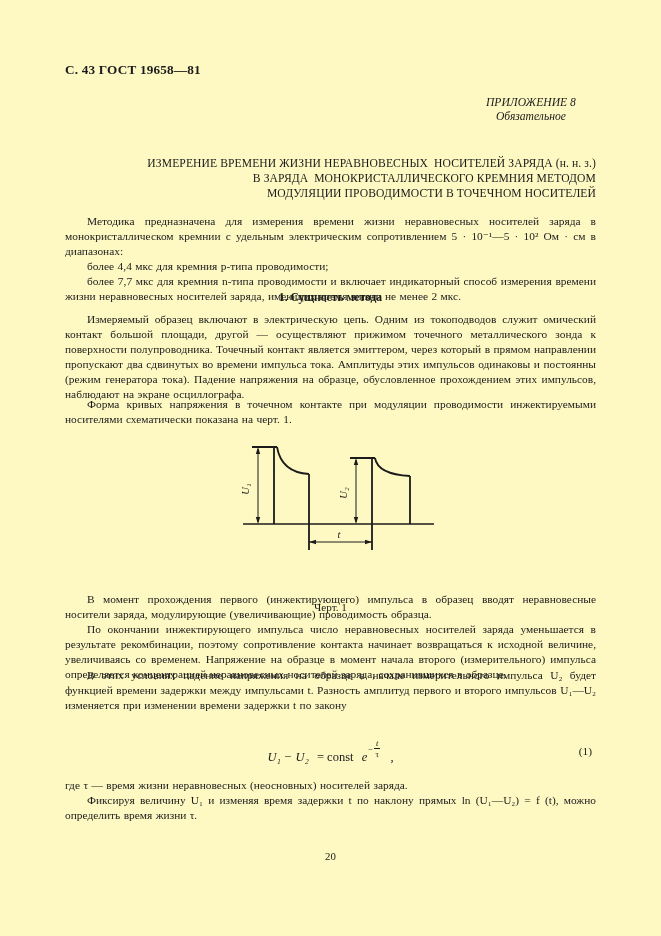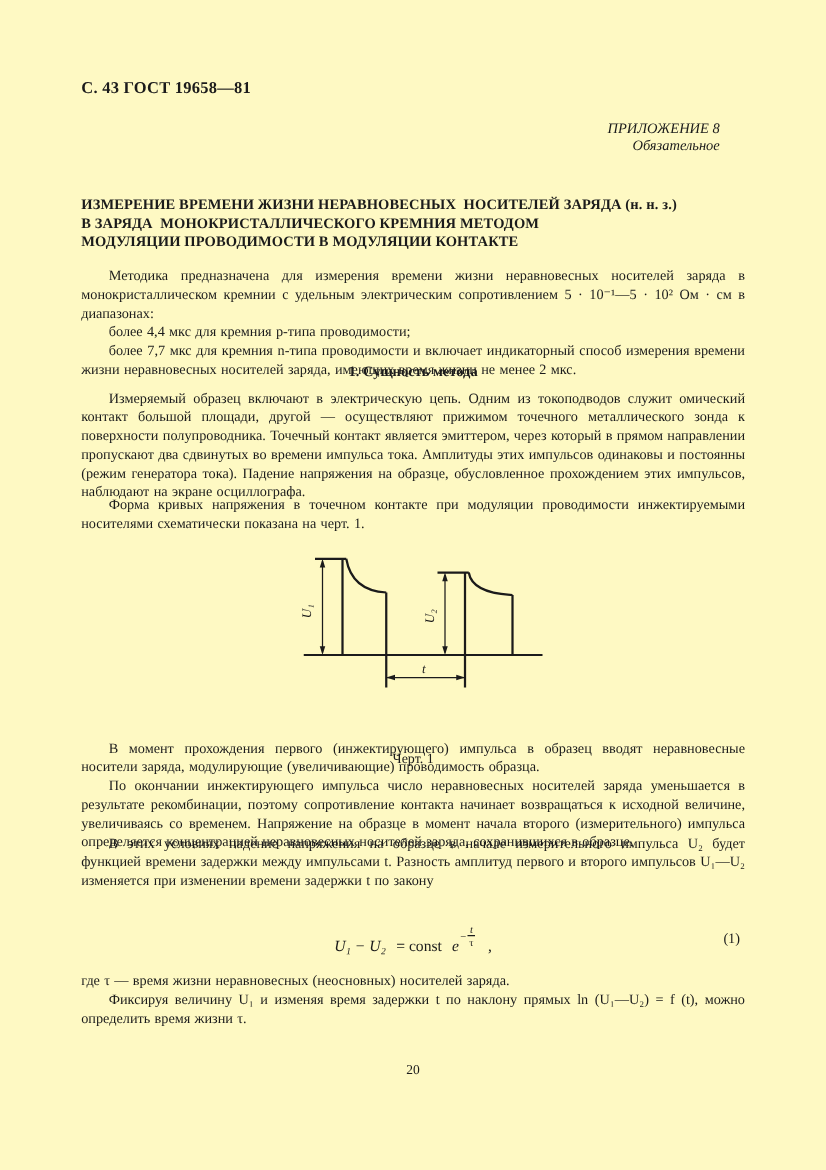--- a/index.html
+++ b/index.html
@@ -22,26 +22,26 @@
     top: 62px;
     font-weight: bold;
     font-size: 13.2px;
     letter-spacing: 0.2px;
   }
   .annex {
     top: 96px; left: 486px;
     font-style: italic;
     font-size: 11.6px;
     line-height: 14px;
-    text-align: right;
+    text-align: center;
   }
   .doc-title {
     top: 156px;
-    text-align: left;
-    font-weight: bold;
+    text-align: right;
+    font-weight: normal;
     font-size: 11.6px;
     line-height: 15px;
     letter-spacing: 0.1px;
   }
   .doc-title div { white-space: pre-wrap; }
 
   p.body {
     margin: 0;
     font-size: 11.4px;
     line-height: 15px;
@@ -132,21 +132,21 @@
   <div class="abs hdr col">С. 43 ГОСТ 19658—81</div>
 
   <div class="abs annex">
     <div>ПРИЛОЖЕНИЕ 8</div>
     <div>Обязательное</div>
   </div>
 
   <div class="abs doc-title col">
     <div>ИЗМЕРЕНИЕ ВРЕМЕНИ ЖИЗНИ НЕРАВНОВЕСНЫХ  НОСИТЕЛЕЙ ЗАРЯДА (н. н. з.)</div>
     <div>В ЗАРЯДА  МОНОКРИСТАЛЛИЧЕСКОГО КРЕМНИЯ МЕТОДОМ</div>
-    <div>МОДУЛЯЦИИ ПРОВОДИМОСТИ В МОДУЛЯЦИИ КОНТАКТЕ</div>
+    <div>МОДУЛЯЦИИ ПРОВОДИМОСТИ В ТОЧЕЧНОМ НОСИТЕЛЕЙ</div>
   </div>
 
   <div class="abs p-intro col">
     <p class="body indent">Методика предназначена для измерения времени жизни неравновесных носителей заряда в монокристаллическом кремнии с удельным электрическим сопротивлением 5 · 10⁻¹—5 · 10² Ом · см в диапазонах:</p>
     <p class="body indent">более 4,4 мкс для кремния p-типа проводимости;</p>
     <p class="body indent">более 7,7 мкс для кремния n-типа проводимости и включает индикаторный способ измерения времени жизни неравновесных носителей заряда, имеющих время жизни не менее 2 мкс.</p>
   </div>
 
   <div class="abs sec-heading col">1. Сущность метода</div>
 

